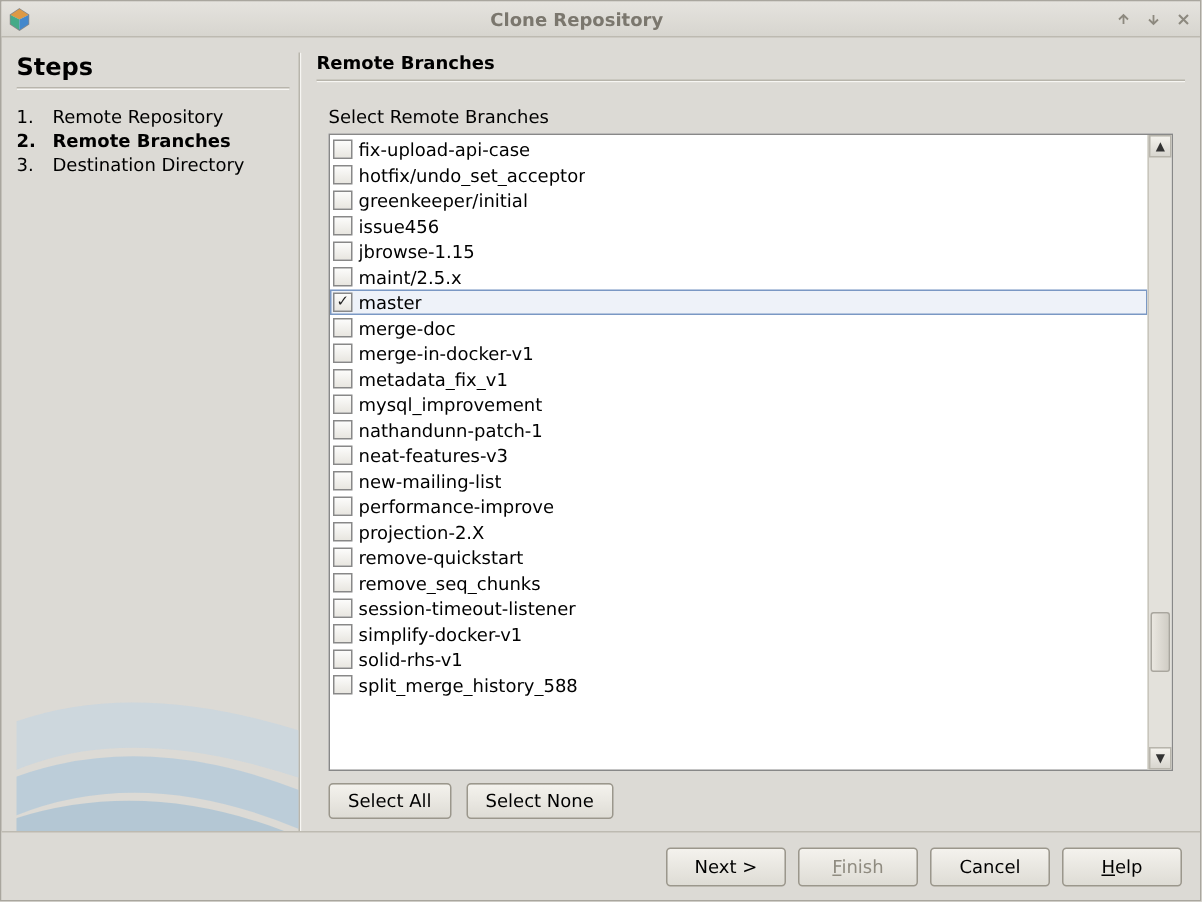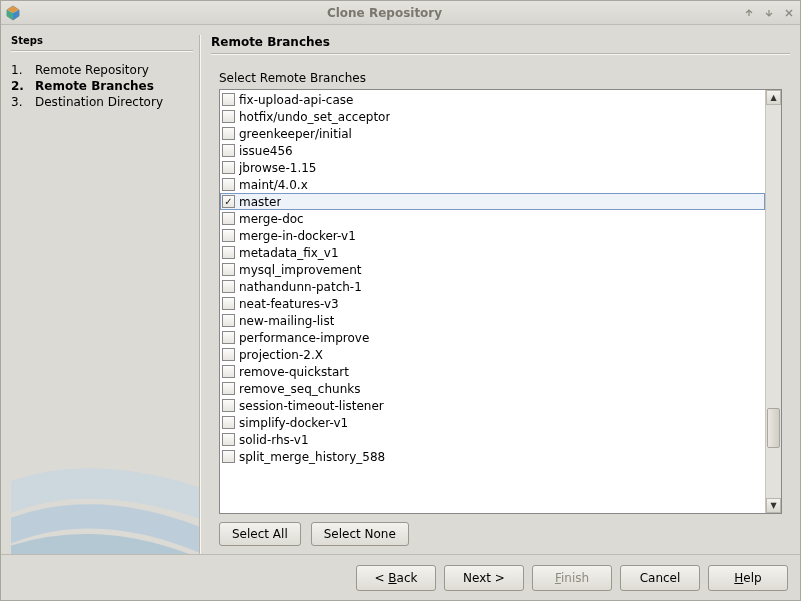--- a/index.html
+++ b/index.html
@@ -61,21 +61,21 @@
     min-height: 0;
   }
   .steps-pane {
     width: 188px;
     padding: 0 6px 0 0;
     position: relative;
     overflow: hidden;
   }
   .steps-pane h3 {
     margin: 0 0 4px 0;
-    font-size: 10px;
+    font-size: 16px;
     font-weight: bold;
   }
   .steps-pane .rule {
     height: 2px;
     background: #b8b5ac;
     border-bottom: 1px solid #f7f6f3;
     margin-bottom: 10px;
   }
   .steps-list { padding: 0; margin: 0; list-style: none; }
   .steps-list li {
@@ -293,21 +293,21 @@
               <div class="branch-row">
                 <span class="chk"></span>
                 <span class="lbl">issue456</span>
               </div>
               <div class="branch-row">
                 <span class="chk"></span>
                 <span class="lbl">jbrowse-1.15</span>
               </div>
               <div class="branch-row">
                 <span class="chk"></span>
-                <span class="lbl">maint/4.0.x</span>
+                <span class="lbl">maint/2.5.x</span>
               </div>
               <div class="branch-row selected">
                 <span class="chk">✓</span>
                 <span class="lbl">master</span>
               </div>
               <div class="branch-row">
                 <span class="chk"></span>
                 <span class="lbl">merge-doc</span>
               </div>
               <div class="branch-row">
@@ -375,20 +375,19 @@
         </div>
 
         <div class="sel-btn-row">
           <button class="btn">Select All</button>
           <button class="btn">Select None</button>
         </div>
       </div>
     </div>
 
     <div class="dialog-footer">
-      <button class="btn"><span>&lt; </span><span class="ul">B</span><span>ack</span></button>
       <button class="btn"><span>Next </span><span>&gt;</span></button>
       <button class="btn" disabled=""><span class="ul">F</span><span>inish</span></button>
       <button class="btn">Cancel</button>
       <button class="btn"><span class="ul">H</span><span>elp</span></button>
     </div>
   </div>
 </div>
 
 </body></html>

